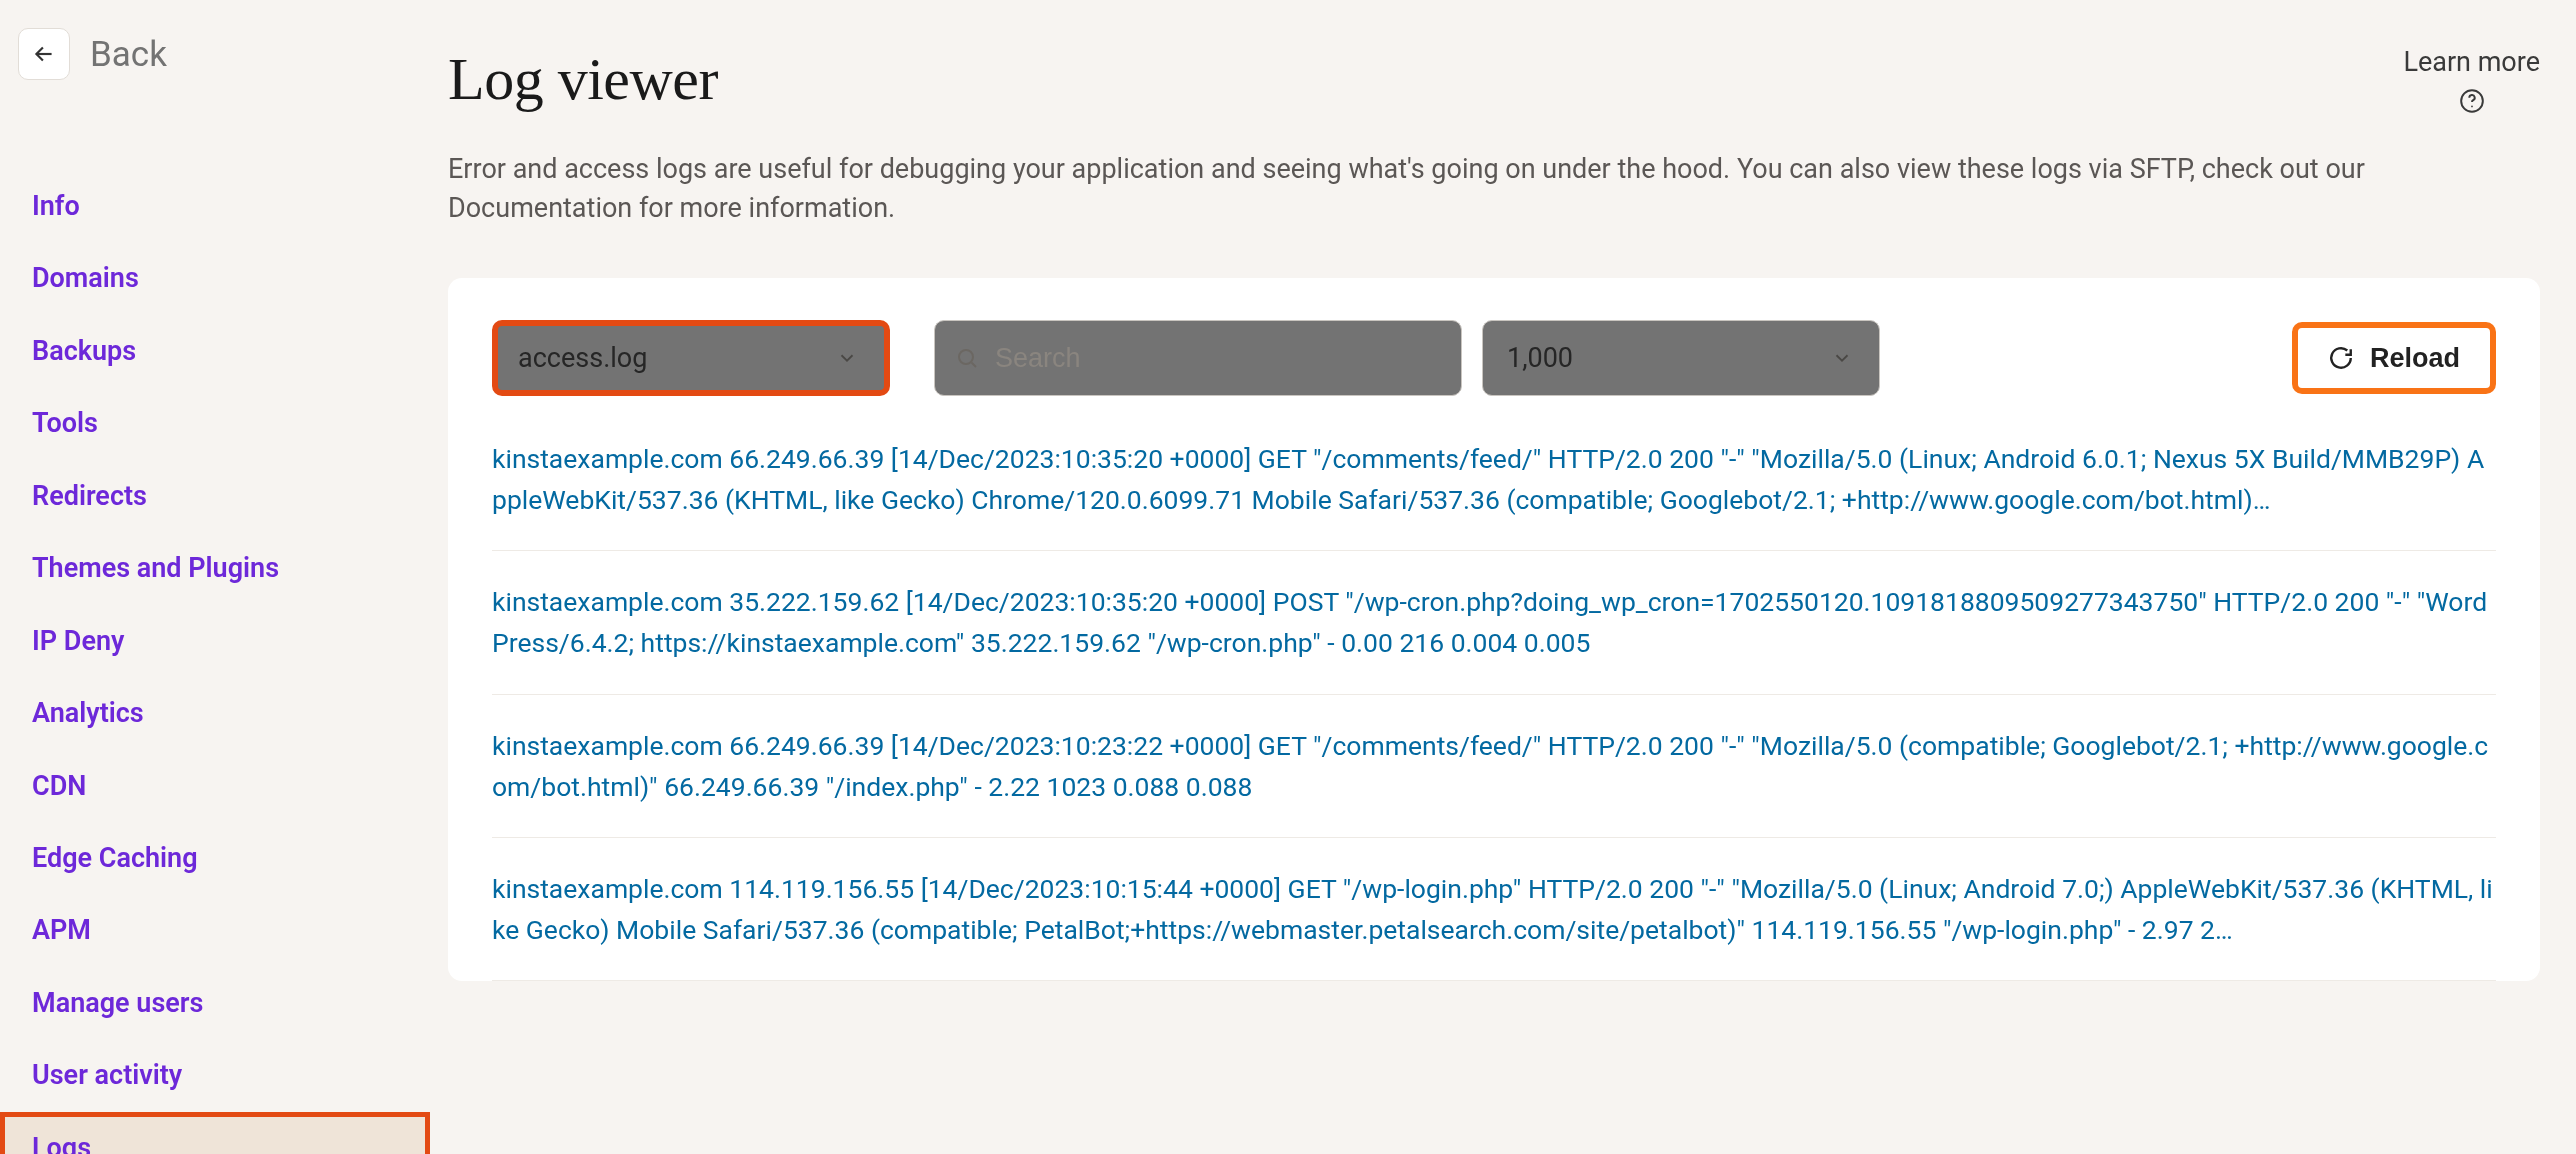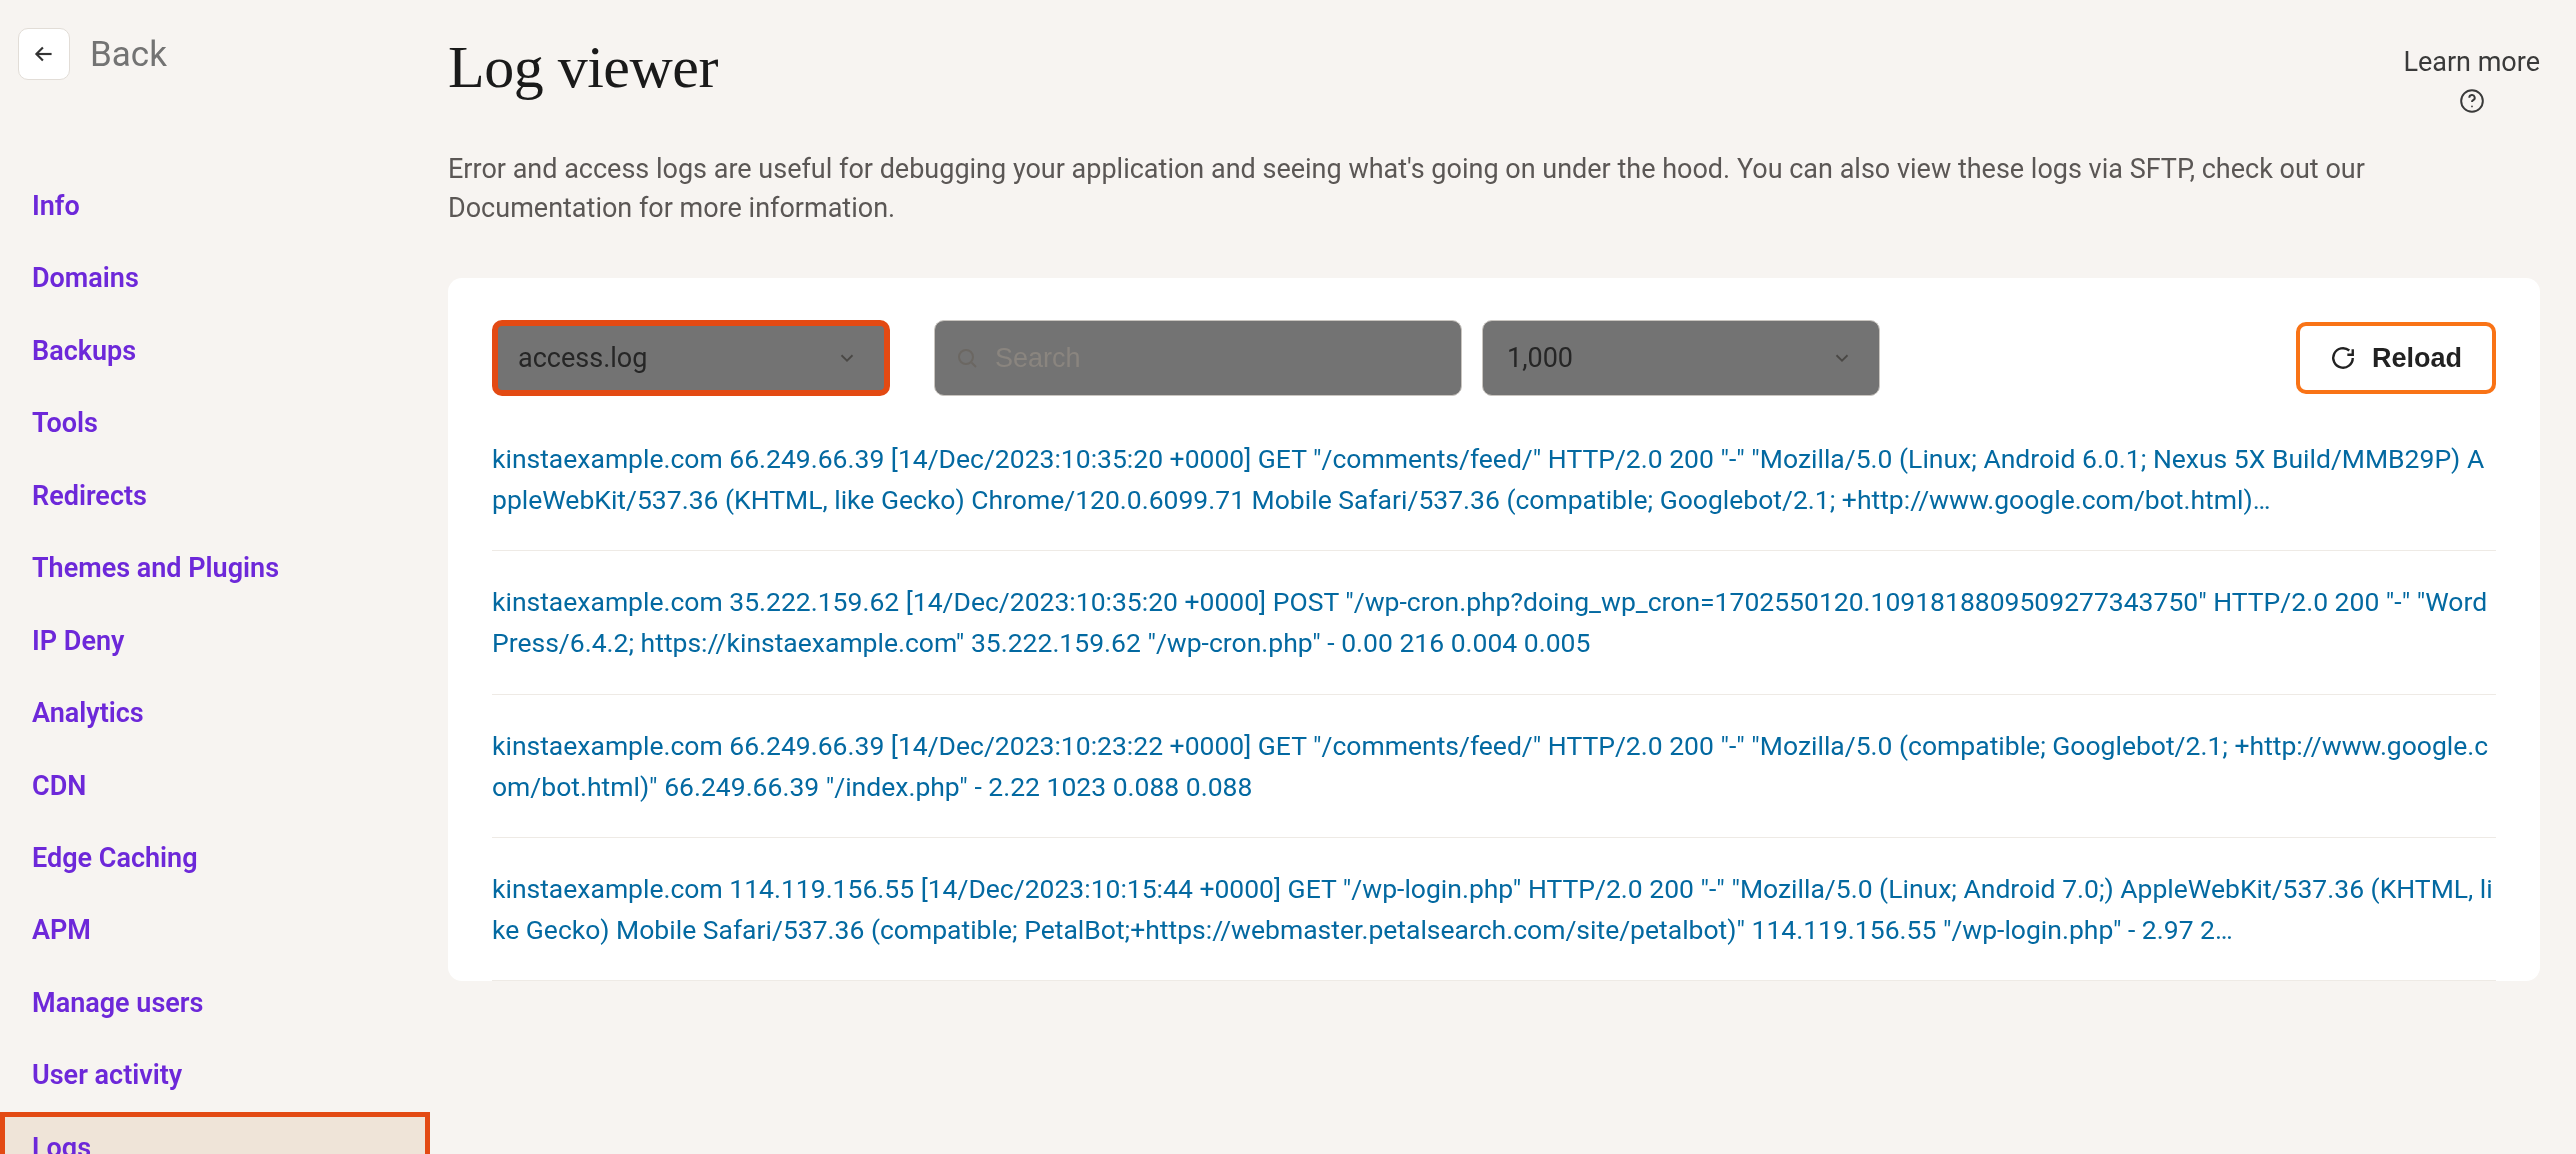--- a/index.html
+++ b/index.html
@@ -68,21 +68,21 @@
 
   
   .main {
     flex: 1;
     padding: 20px 36px 0 18px;
     min-width: 0;
   }
   .header-row {
     display: flex;
     justify-content: space-between;
-    align-items: center;
+    align-items: flex-end;
   }
   .page-title {
     font-family: Georgia, "Times New Roman", serif;
     font-size: 60px;
     font-weight: 400;
     color: #1a1a1a;
     letter-spacing: -0.5px;
   }
   .learn-more {
     display: flex;
@@ -150,21 +150,21 @@
   .count-box {
     width: 398px;
     padding: 0 26px 0 24px;
     justify-content: space-between;
     cursor: pointer;
   }
   .chev { width: 22px; height: 22px; stroke: #4a4845; fill: none; flex-shrink: 0; }
   .spacer { flex: 1; }
   .reload-btn {
     height: 72px;
-    border: 4px solid #f97316;
+    border: 6px solid #f97316;
     border-radius: 10px;
     background: #fff;
     padding: 0 30px;
     display: flex;
     align-items: center;
     gap: 16px;
     font-size: 27px;
     font-weight: 600;
     color: #222;
     cursor: pointer;

